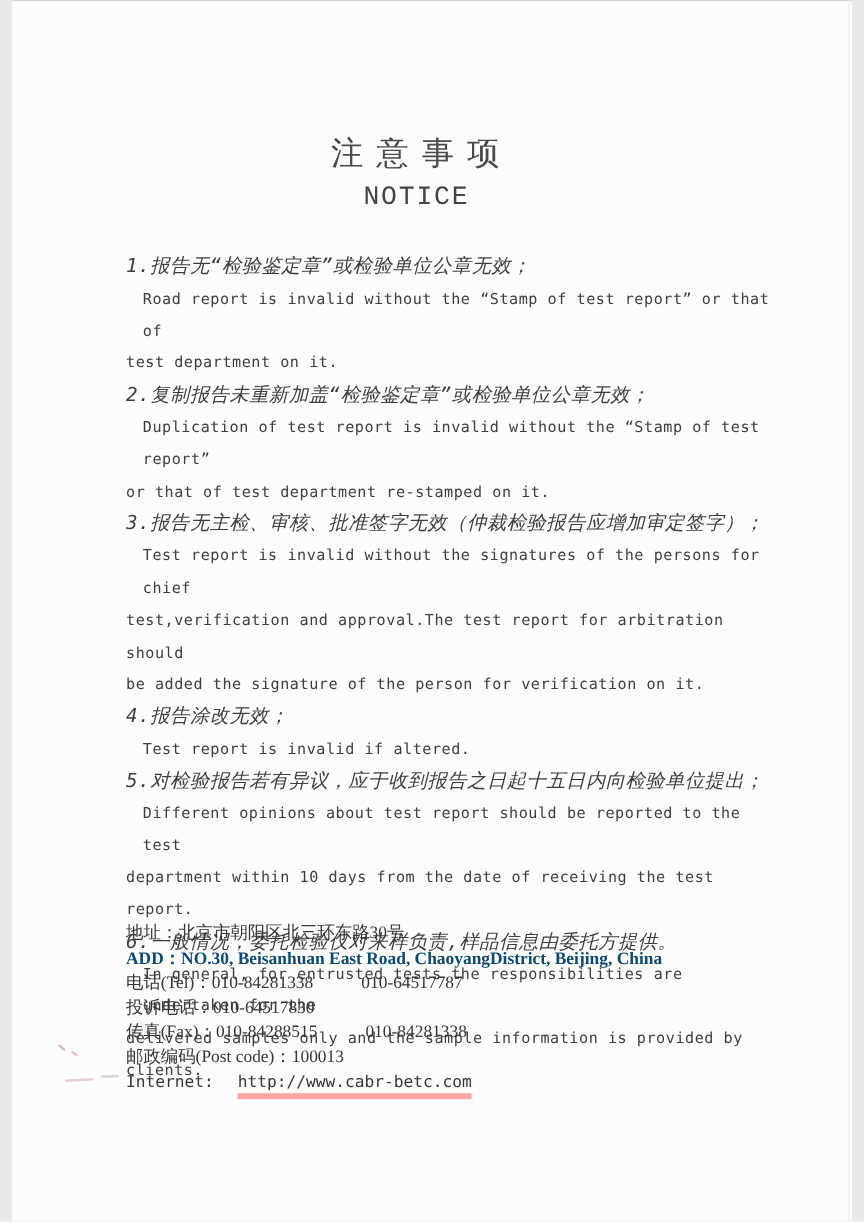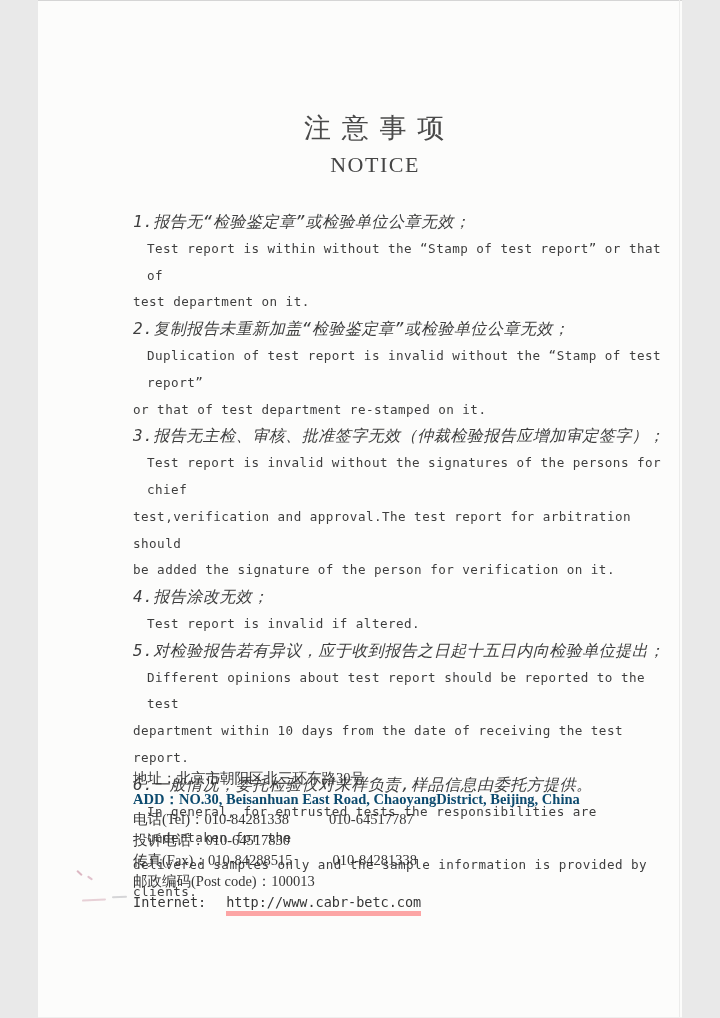--- a/index.html
+++ b/index.html
@@ -1,32 +1,32 @@
 <!DOCTYPE html>
 <html><head>
 <meta charset="utf-8">
 <style>
   html,body{margin:0;padding:0;}
   body{background:#e9e9e9;font-family:"DejaVu Sans Mono","Liberation Mono",monospace;}
   .page{
-    position:relative;width:644px;height:1018px;margin:0 auto;
+    position:relative;width:700px;height:1018px;margin:0 auto;
     background:#fcfcfb;overflow:hidden;color:#3e3e3e;
   }
   .edge-top{position:absolute;top:0;left:0;width:100%;height:1px;background:#d5d5d5;}
   .edge-right{position:absolute;top:0;right:2px;width:1px;height:100%;background:#ececeb;}
   .edge-bottom{position:absolute;bottom:0;left:0;width:100%;height:1px;background:#efefee;}
 
   .titles{position:absolute;top:111px;left:0;width:674px;text-align:center;}
   .title-zh{
     font-size:27px;line-height:34px;color:#4a4a4a;
     font-family:"Liberation Serif",serif;letter-spacing:2px;
   }
   .title-en{
     margin-top:7px;font-size:22px;line-height:26px;color:#454545;
-    letter-spacing:1.5px;font-family:Liberation Serif, serif;
+    letter-spacing:1.5px;font-family:Liberation Mono, monospace;
   }
 
   .body-block{position:absolute;top:209px;left:95px;width:545px;}
   .line{white-space:pre-wrap;line-height:26.8px;}
   .line.zh{font-size:16px;letter-spacing:0.5px;font-style:italic;}
   .line.en{font-size:12.6px;letter-spacing:0.45px;}
   .line.en-indent{padding-left:14px;}
 
   .footer-block{
     position:absolute;left:95px;top:768px;width:560px;
@@ -52,21 +52,21 @@
   <div class="edge-right"></div>
   <div class="edge-bottom"></div>
 
   <div class="titles">
     <div class="title-zh">注 意 事 项</div>
     <div class="title-en">NOTICE</div>
   </div>
 
   <div class="body-block">
     <div class="line zh">1.报告无“检验鉴定章”或检验单位公章无效；</div>
-    <div class="line en en-indent">Test report is within without the “Stamp of test report” or that of</div>
+    <div class="line en en-indent">Road report is invalid without the “Stamp of test report” or that of</div>
     <div class="line en">test department on it.</div>
     <div class="line zh">2.复制报告未重新加盖“检验鉴定章”或检验单位公章无效；</div>
     <div class="line en en-indent">Duplication of test report is invalid without the “Stamp of test report”</div>
     <div class="line en">or that of test department re-stamped on it.</div>
     <div class="line zh">3.报告无主检、审核、批准签字无效（仲裁检验报告应增加审定签字）；</div>
     <div class="line en en-indent">Test report is invalid without the signatures of the persons for chief</div>
     <div class="line en">test,verification and approval.The test report for arbitration should</div>
     <div class="line en">be added the signature of the person for verification on it.</div>
     <div class="line zh">4.报告涂改无效；</div>
     <div class="line en en-indent">Test report is invalid if altered.</div>

